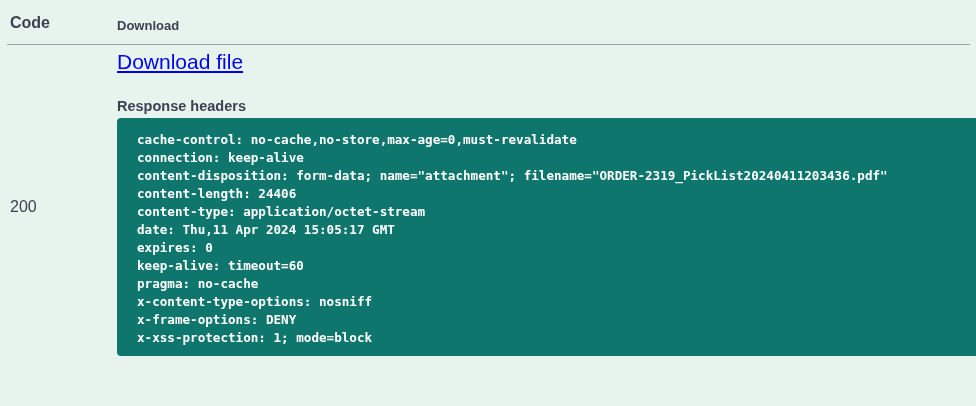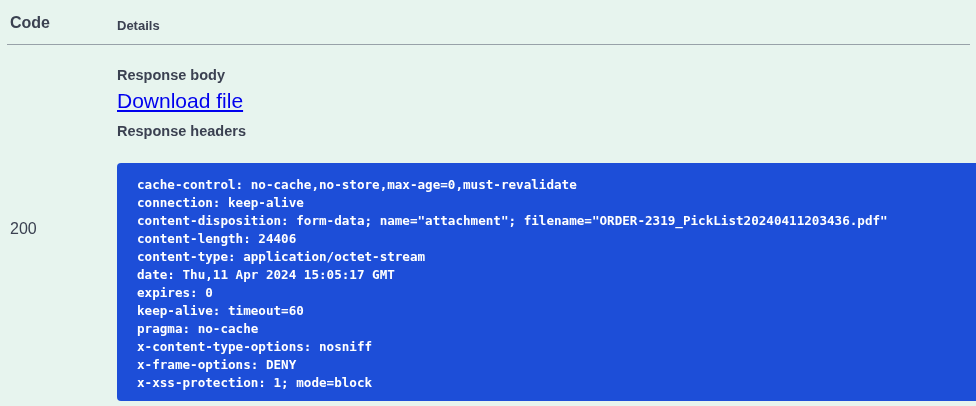--- a/index.html
+++ b/index.html
@@ -66,25 +66,25 @@
   .download-link {
     display: inline-block;
     margin-top: 7px;
     font-size: 21px;
     line-height: 19px;
     color: #0000ee;
     text-decoration: underline;
     cursor: pointer;
   }
   .response-headers-label {
-    margin-top: 11px;
+    margin-top: 25px;
   }
   .code-block {
-    margin-top: 23px;
-    background: #1d4ed8;
+    margin-top: 3px;
+    background: #0f766e;
     color: #ffffff;
     border-radius: 4px 0 0 4px;
     padding: 13px 20px 9px 20px;
     font-family: "DejaVu Sans Mono", monospace;
     font-weight: bold;
     font-size: 12.6px;
     line-height: 18px;
     min-height: 238px;
     white-space: pre;
     overflow: hidden;
@@ -93,30 +93,29 @@
     white-space: pre;
   }
 </style>
 </head>
 <body>
 
 <div class="responses-table">
 
   <div class="responses-header">
     <div class="col-code code-header-label">Code</div>
-    <div class="col-details details-header-label">Details</div>
+    <div class="col-details details-header-label">Download</div>
   </div>
 
   <div class="divider"></div>
 
   <div class="response-row">
     <div class="col-code status-code">200</div>
 
     <div class="col-details">
-      <div class="section-label response-body-label">Response body</div>
 
       <a class="download-link">Download file</a>
 
       <div class="section-label response-headers-label">Response headers</div>
 
       <div class="code-block"><div class="code-line">cache-control: no-cache,no-store,max-age=0,must-revalidate</div><div class="code-line">connection: keep-alive</div><div class="code-line">content-disposition: form-data; name="attachment"; filename="ORDER-2319_PickList20240411203436.pdf"</div><div class="code-line">content-length: 24406</div><div class="code-line">content-type: application/octet-stream</div><div class="code-line">date: Thu,11 Apr 2024 15:05:17 GMT</div><div class="code-line">expires: 0</div><div class="code-line">keep-alive: timeout=60</div><div class="code-line">pragma: no-cache</div><div class="code-line">x-content-type-options: nosniff</div><div class="code-line">x-frame-options: DENY</div><div class="code-line">x-xss-protection: 1; mode=block</div></div>
     </div>
   </div>
 
 </div>

